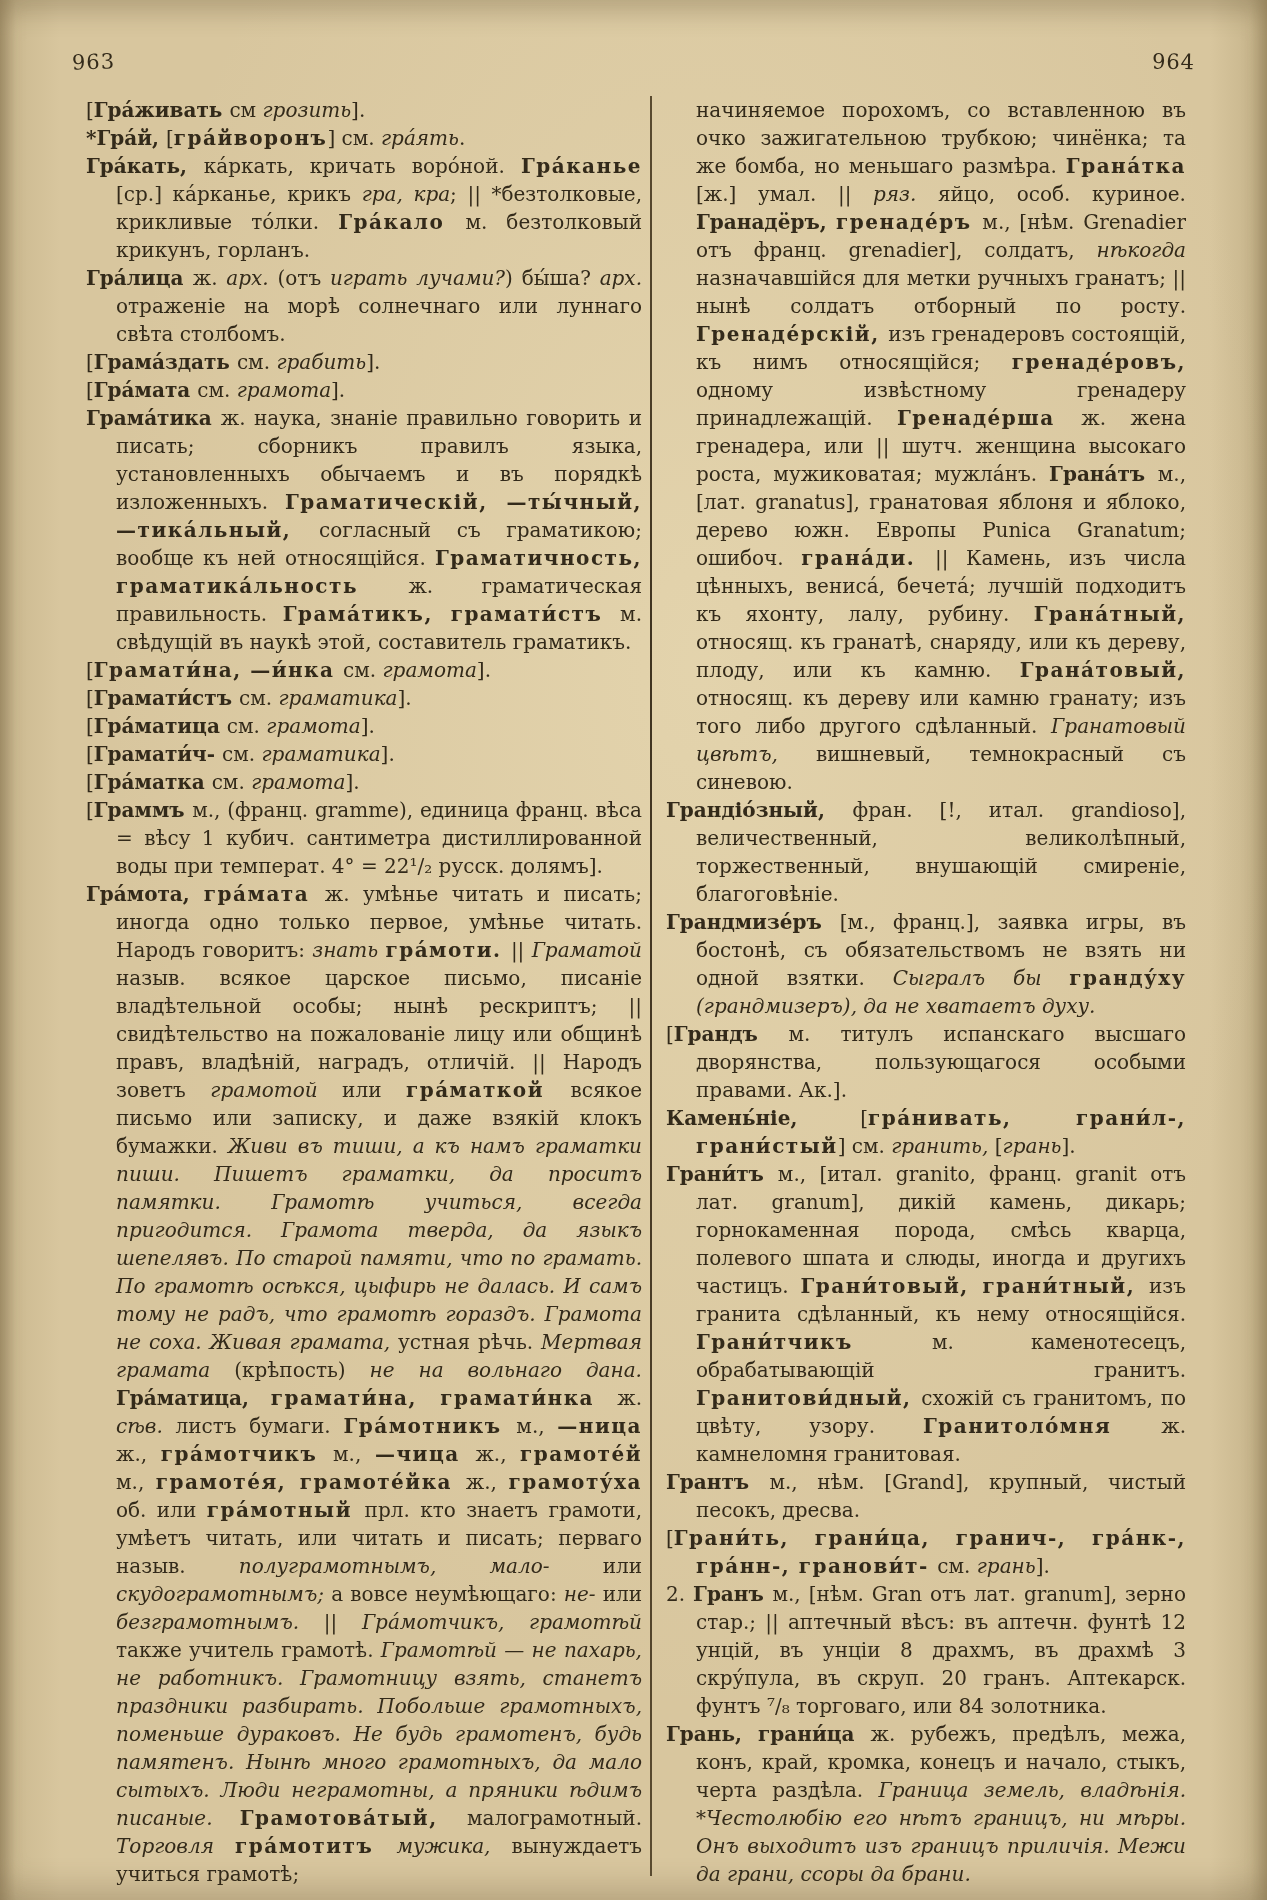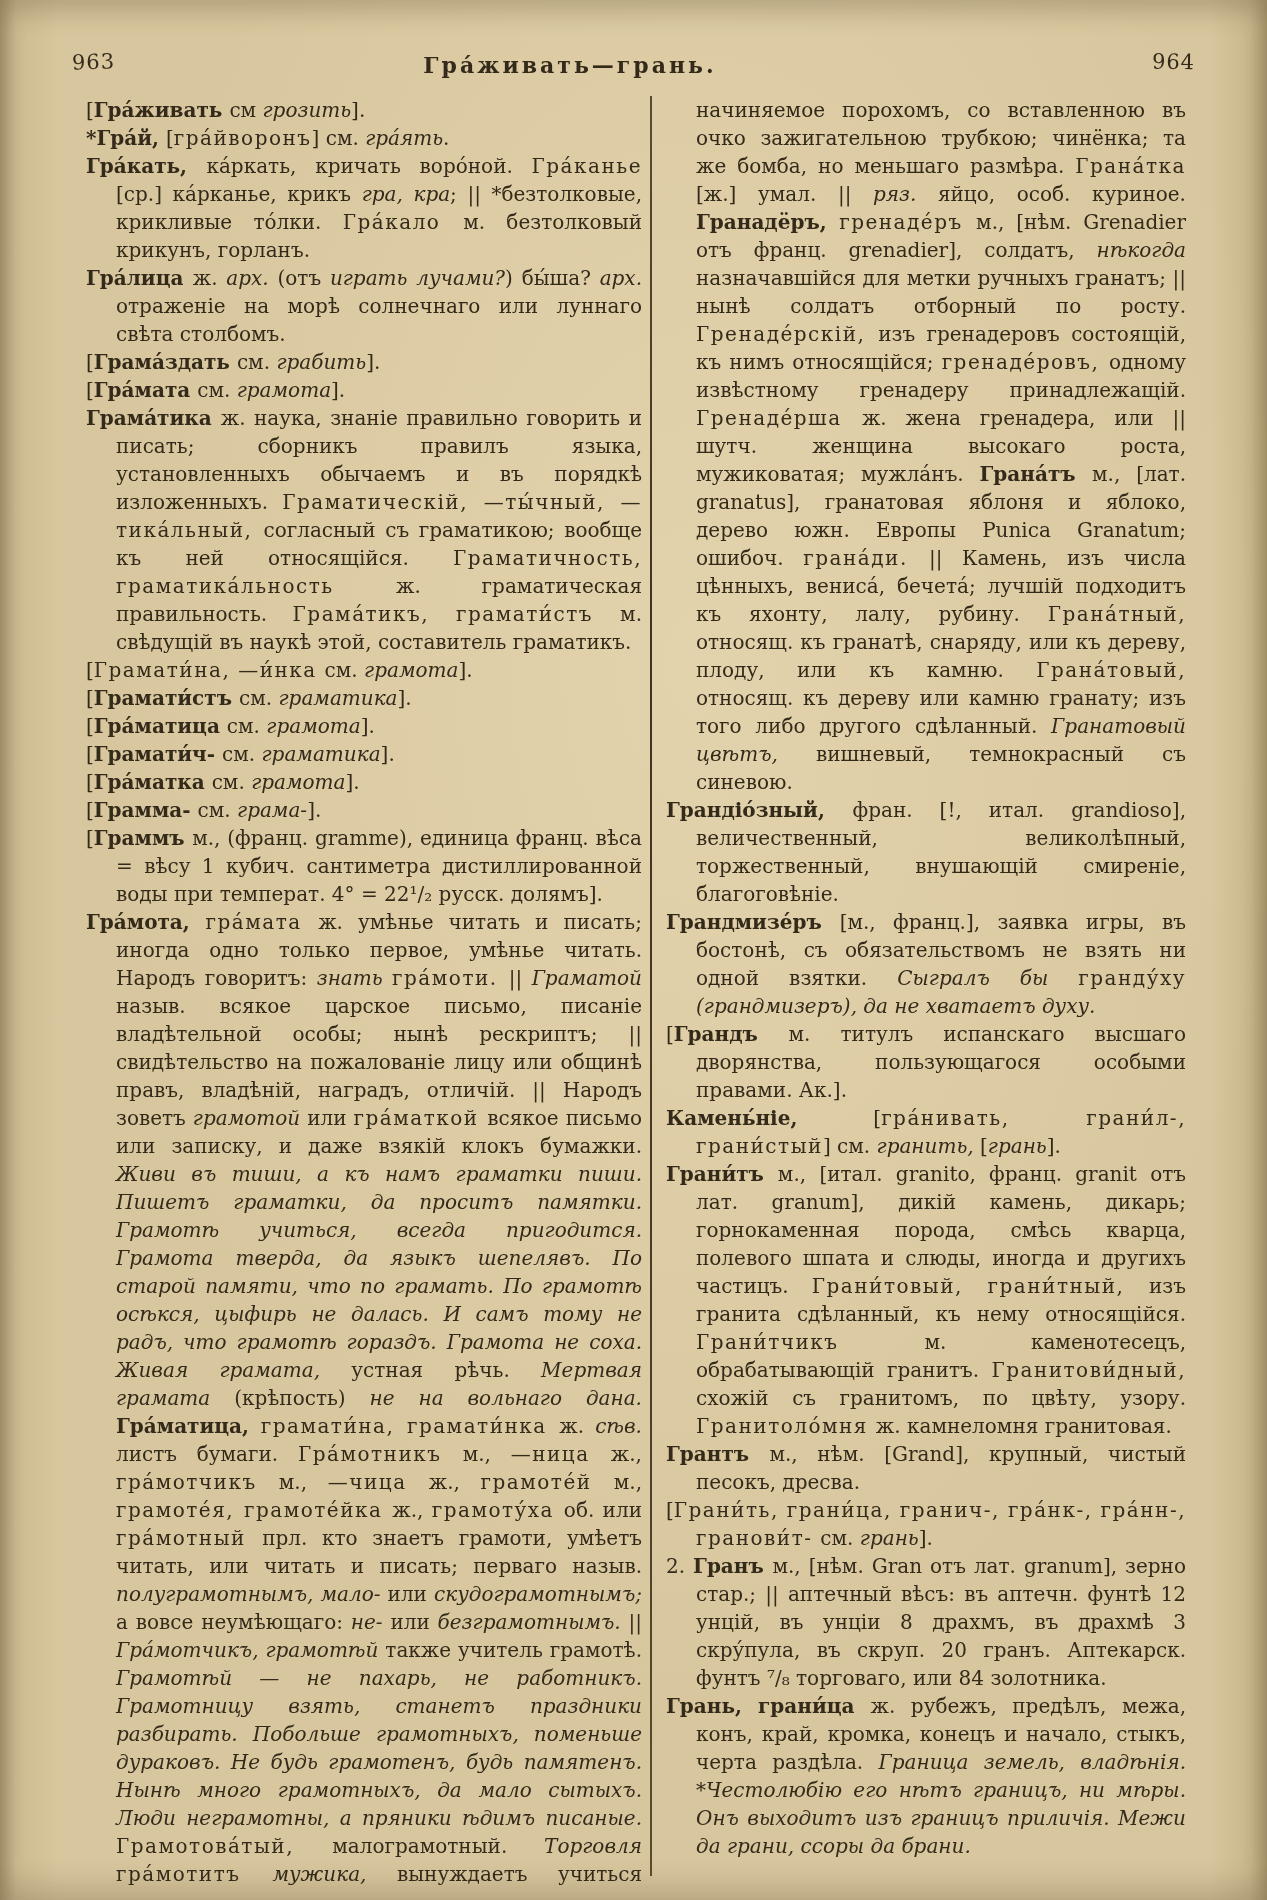--- a/index.html
+++ b/index.html
@@ -36,46 +36,44 @@
     margin:0 14px 0 8px; height:1780px;
     background:linear-gradient(#5a4b30, #3f3320 30%, #4a3c26 70%, #5a4b30);
   }
   p.entry {
     margin:0; text-align:justify;
     font-size:20px; line-height:28px;
     padding-left:30px; text-indent:-30px;
   }
   p.entry.cont { text-indent:0; }
   span.b  { font-weight:bold; }
-  span.bs { font-weight:normal; letter-spacing:1.5px; }
+  span.bs { font-weight:bold; letter-spacing:1.5px; }
   span.it { font-style:italic; }
 </style>
 </head>
 <body>
 
 <div class="page">
   <div class="pagenum left">963</div>
-  <div class="running-head">Гра́живать—грань.</div>
   <div class="pagenum right">964</div>
 
   <div class="columns">
     <div class="col left">
         <p class="entry"><span>[</span><span class="b">Гра́живать </span><span>см </span><span class="it">грозить</span><span>].</span></p>
         <p class="entry"><span class="b">*Гра́й, </span><span>[</span><span class="bs">гра́йворонъ</span><span>] см. </span><span class="it">гра́ять</span><span>.</span></p>
         <p class="entry"><span class="b">Гра́кать, </span><span>ка́ркать, кричать воро́ной. </span><span class="bs">Гра́канье </span><span>[ср.] ка́рканье, крикъ </span><span class="it">гра, кра</span><span>; || *безтолковые, крикливые то́лки. </span><span class="bs">Гра́кало </span><span>м. безтолковый крикунъ, горланъ.</span></p>
         <p class="entry"><span class="b">Гра́лица </span><span>ж. </span><span class="it">арх. </span><span>(отъ </span><span class="it">играть лучами?</span><span>) бы́ша? </span><span class="it">арх. </span><span>отраженіе на морѣ солнечнаго или луннаго свѣта столбомъ.</span></p>
         <p class="entry"><span>[</span><span class="b">Грама́здать </span><span>см. </span><span class="it">грабить</span><span>].</span></p>
         <p class="entry"><span>[</span><span class="b">Гра́мата </span><span>см. </span><span class="it">грамота</span><span>].</span></p>
         <p class="entry"><span class="b">Грама́тика </span><span>ж. наука, знаніе правильно говорить и писать; сборникъ правилъ языка, установленныхъ обычаемъ и въ порядкѣ изложенныхъ. </span><span class="bs">Граматическій, —ты́чный, —тика́льный, </span><span>согласный съ граматикою; вообще къ ней относящійся. </span><span class="bs">Граматичность, граматика́льность </span><span>ж. граматическая правильность. </span><span class="bs">Грама́тикъ, грамати́стъ </span><span>м. свѣдущій въ наукѣ этой, составитель граматикъ.</span></p>
         <p class="entry"><span>[</span><span class="bs">Грамати́на, —и́нка </span><span>см. </span><span class="it">грамота</span><span>].</span></p>
         <p class="entry"><span>[</span><span class="b">Грамати́стъ </span><span>см. </span><span class="it">граматика</span><span>].</span></p>
         <p class="entry"><span>[</span><span class="b">Гра́матица </span><span>см. </span><span class="it">грамота</span><span>].</span></p>
         <p class="entry"><span>[</span><span class="b">Грамати́ч- </span><span>см. </span><span class="it">граматика</span><span>].</span></p>
         <p class="entry"><span>[</span><span class="b">Гра́матка </span><span>см. </span><span class="it">грамота</span><span>].</span></p>
-        <p class="entry"><span>[</span><span class="b">Грамма- </span><span>см. </span><span class="it">грама-</span><span>].</span></p>
         <p class="entry"><span>[</span><span class="b">Граммъ </span><span>м., (франц. gramme), единица франц. вѣса = вѣсу 1 кубич. сантиметра дистиллированной воды при температ. 4° = 22¹/₂ русск. долямъ].</span></p>
         <p class="entry"><span class="b">Гра́мота, </span><span class="bs">гра́мата </span><span>ж. умѣнье читать и писать; иногда одно только первое, умѣнье читать. Народъ говоритъ: </span><span class="it">знать </span><span class="bs">гра́моти. </span><span>|| </span><span class="it">Граматой </span><span>назыв. всякое царское письмо, писаніе владѣтельной особы; нынѣ рескриптъ; || свидѣтельство на пожалованіе лицу или общинѣ правъ, владѣній, наградъ, отличій. || Народъ зоветъ </span><span class="it">грамотой </span><span>или </span><span class="bs">гра́маткой </span><span>всякое письмо или записку, и даже взякій клокъ бумажки. </span><span class="it">Живи въ тиши, а къ намъ граматки пиши. Пишетъ граматки, да проситъ памятки. Грамотѣ учиться, всегда пригодится. Грамота тверда, да языкъ шепелявъ. По старой памяти, что по грамать. По грамотѣ осѣкся, цыфирь не далась. И самъ тому не радъ, что грамотѣ гораздъ. Грамота не соха. Живая грамата, </span><span>устная рѣчь. </span><span class="it">Мертвая грамата </span><span>(крѣпость) </span><span class="it">не на вольнаго дана. </span><span class="b">Гра́матица, </span><span class="bs">грамати́на, грамати́нка </span><span>ж. </span><span class="it">сѣв. </span><span>листъ бумаги. </span><span class="bs">Гра́мотникъ </span><span>м., </span><span class="bs">—ница </span><span>ж., </span><span class="bs">гра́мотчикъ </span><span>м., </span><span class="bs">—чица </span><span>ж., </span><span class="bs">грамоте́й </span><span>м., </span><span class="bs">грамоте́я, грамоте́йка </span><span>ж., </span><span class="bs">грамоту́ха </span><span>об. или </span><span class="bs">гра́мотный </span><span>прл. кто знаетъ грамоти, умѣетъ читать, или читать и писать; перваго назыв. </span><span class="it">полуграмотнымъ, мало- </span><span>или </span><span class="it">скудограмотнымъ; </span><span>а вовсе неумѣющаго: </span><span class="it">не- </span><span>или </span><span class="it">безграмотнымъ. </span><span>|| </span><span class="it">Гра́мотчикъ, грамотѣй </span><span>также учитель грамотѣ. </span><span class="it">Грамотѣй — не пахарь, не работникъ. Грамотницу взять, станетъ праздники разбирать. Побольше грамотныхъ, поменьше дураковъ. Не будь грамотенъ, будь памятенъ. Нынѣ много грамотныхъ, да мало сытыхъ. Люди неграмотны, а пряники ѣдимъ писаные. </span><span class="bs">Грамотова́тый, </span><span>малограмотный. </span><span class="it">Торговля </span><span class="bs">гра́мотитъ </span><span class="it">мужика, </span><span>вынуждаетъ учиться грамотѣ; </span></p>
       </div>
     <div class="divider"></div>
     <div class="col right">
         <p class="entry cont"><span>начиняемое порохомъ, со вставленною въ очко зажигательною трубкою; чинёнка; та же бомба, но меньшаго размѣра. </span><span class="bs">Грана́тка </span><span>[ж.] умал. || </span><span class="it">ряз. </span><span>яйцо, особ. куриное. </span><span class="b">Гранадёръ, </span><span class="bs">гренаде́ръ </span><span>м., [нѣм. Grenadier отъ франц. grenadier], солдатъ, </span><span class="it">нѣкогда </span><span>назначавшійся для метки ручныхъ гранатъ; || нынѣ солдатъ отборный по росту. </span><span class="bs">Гренаде́рскій, </span><span>изъ гренадеровъ состоящій, къ нимъ относящійся; </span><span class="bs">гренаде́ровъ, </span><span>одному извѣстному гренадеру принадлежащій. </span><span class="bs">Гренаде́рша </span><span>ж. жена гренадера, или || шутч. женщина высокаго роста, мужиковатая; мужла́нъ. </span><span class="b">Грана́тъ </span><span>м., [лат. granatus], гранатовая яблоня и яблоко, дерево южн. Европы Punica Granatum; ошибоч. </span><span class="bs">грана́ди. </span><span>|| Камень, изъ числа цѣнныхъ, вениса́, бечета́; лучшій подходитъ къ яхонту, лалу, рубину. </span><span class="bs">Грана́тный, </span><span>относящ. къ гранатѣ, снаряду, или къ дереву, плоду, или къ камню. </span><span class="bs">Грана́товый, </span><span>относящ. къ дереву или камню гранату; изъ того либо другого сдѣланный. </span><span class="it">Гранатовый цвѣтъ, </span><span>вишневый, темнокрасный съ синевою.</span></p>
         <p class="entry"><span class="b">Грандіо́зный, </span><span>фран. [!, итал. grandioso], величественный, великолѣпный, торжественный, внушающій смиреніе, благоговѣніе.</span></p>
         <p class="entry"><span class="b">Грандмизе́ръ </span><span>[м., франц.], заявка игры, въ бостонѣ, съ обязательствомъ не взять ни одной взятки. </span><span class="it">Сыгралъ бы </span><span class="bs">гранду́ху </span><span class="it">(грандмизеръ), да не хватаетъ духу.</span></p>
         <p class="entry"><span>[</span><span class="b">Грандъ </span><span>м. титулъ испанскаго высшаго дворянства, пользующагося особыми правами. Ак.].</span></p>
         <p class="entry"><span class="b">Камень́ніе, </span><span>[</span><span class="bs">гра́нивать, грани́л-, грани́стый</span><span>] см. </span><span class="it">гранить, </span><span>[</span><span class="it">грань</span><span>].</span></p>

